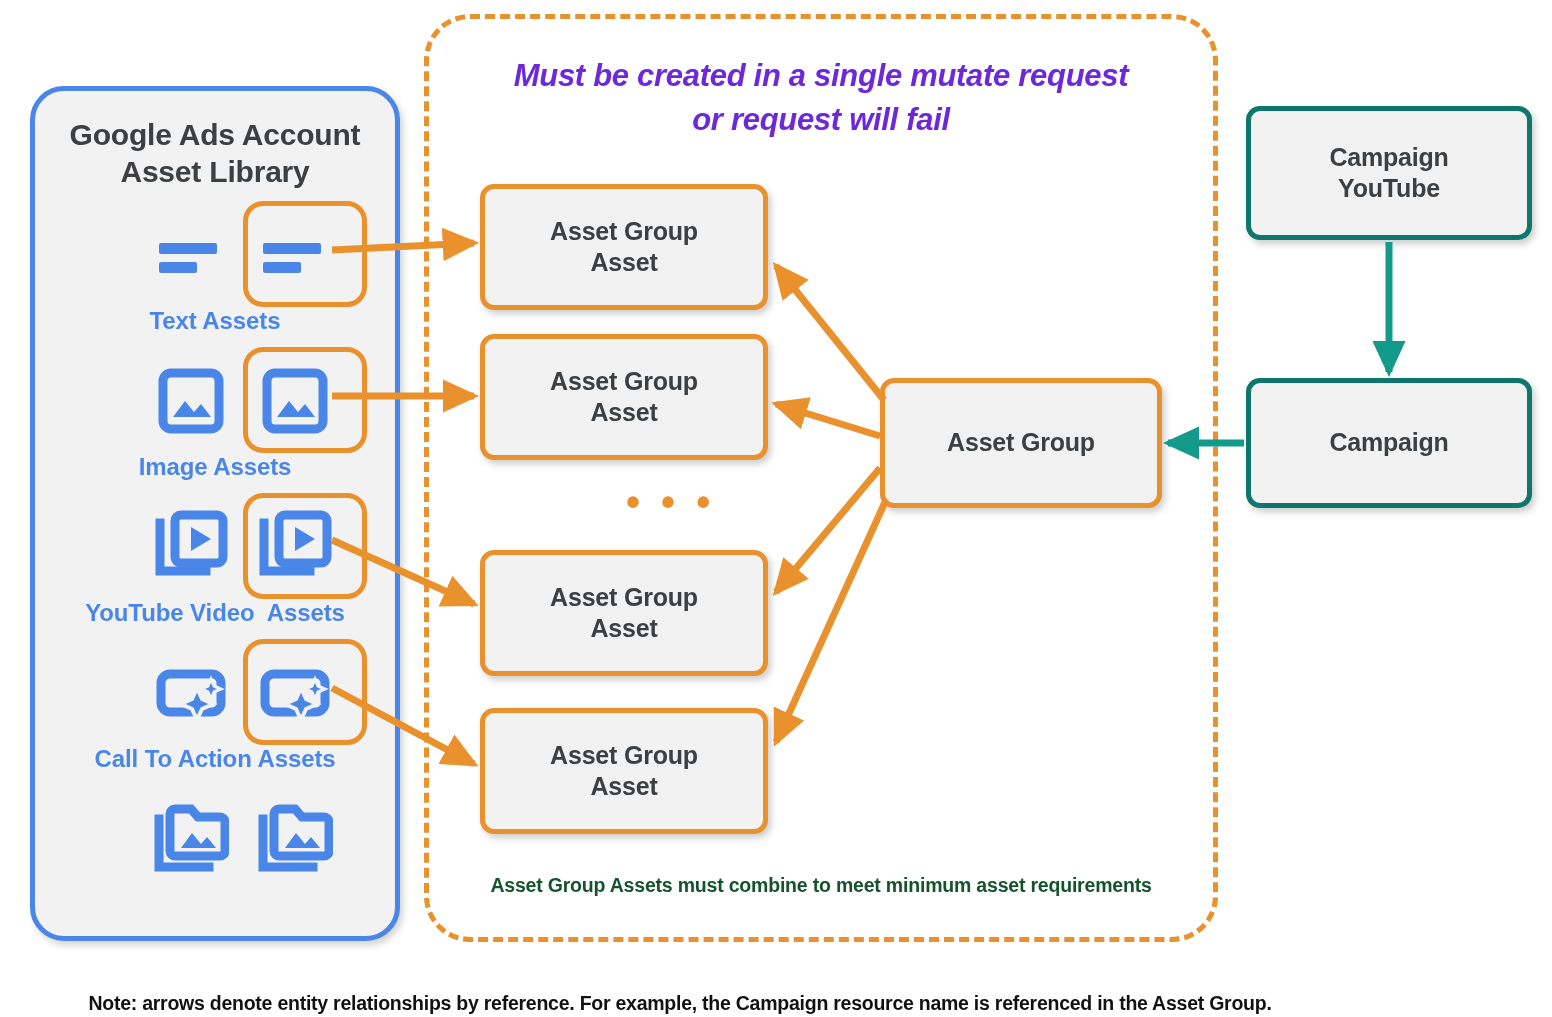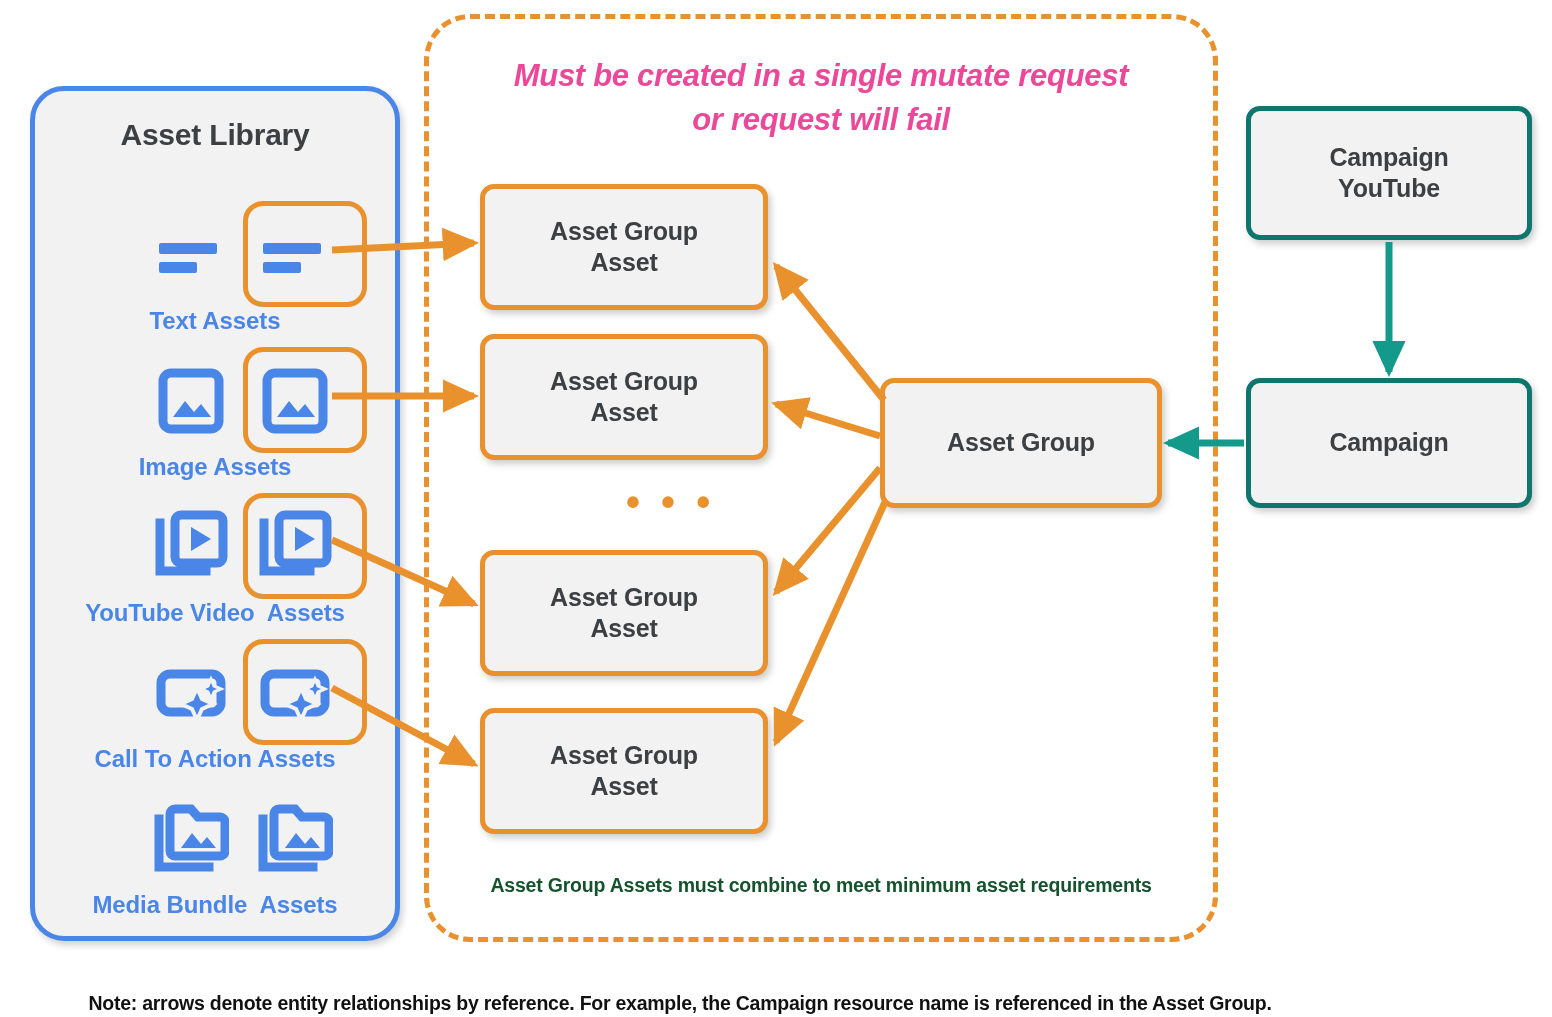--- a/index.html
+++ b/index.html
@@ -36,21 +36,21 @@
   }
 
   
   .mutate-box{
     position:absolute;left:424px;top:14px;width:794px;height:928px;
     border:5px dashed #e8912d;border-radius:46px;box-sizing:border-box;
     background:#ffffff;z-index:1;
   }
   .mutate-title{
     position:absolute;left:424px;top:54px;width:794px;text-align:center;
-    font-size:31px;font-weight:700;font-style:italic;color:#ec4899;line-height:1.42;
+    font-size:31px;font-weight:700;font-style:italic;color:#6d28d9;line-height:1.42;
     z-index:3;letter-spacing:-.3px;
   }
   .mutate-footnote{
     position:absolute;left:424px;top:874px;width:794px;text-align:center;
     font-size:19.5px;font-weight:700;color:#14532d;z-index:3;letter-spacing:-.2px;
   }
 
   
   .node{
     position:absolute;box-sizing:border-box;background:#f2f2f2;
@@ -88,20 +88,21 @@
   <div class="mutate-box"></div>
 
   <div class="mutate-title">
     <div>Must be created in a single mutate request</div>
     <div>or request will fail</div>
   </div>
 
   <div class="library">
 
     <div class="library-title">
+      <div>Google Ads Account</div>
       <div>Asset Library</div>
     </div>
 
     <div class="asset-row" style="top:116px;">
       <div class="icon-pair">
         <div class="ringbox"></div>
         <svg class="ic left" viewBox="0 0 76 76">
           <rect x="6" y="26" width="58" height="11" rx="2" fill="#4a86e8"></rect>
           <rect x="6" y="45" width="38" height="11" rx="2" fill="#4a86e8"></rect>
         </svg>
@@ -168,21 +169,20 @@
           <path d="M6 18 L6 66 L56 66" fill="none" stroke="#4a86e8" stroke-width="9" stroke-linecap="square"></path>
           <path d="M22 8 h16 l7 8 h22 a5 5 0 0 1 5 5 v29 a5 5 0 0 1 -5 5 h-45 a5 5 0 0 1 -5 -5 v-37 a5 5 0 0 1 5 -5 z" fill="none" stroke="#4a86e8" stroke-width="9"></path>
           <path d="M28 47 L39 32 L48 43 L54 36 L63 47 Z" fill="#4a86e8"></path>
         </svg>
         <svg class="ic right" viewBox="0 0 76 76">
           <path d="M6 18 L6 66 L56 66" fill="none" stroke="#4a86e8" stroke-width="9" stroke-linecap="square"></path>
           <path d="M22 8 h16 l7 8 h22 a5 5 0 0 1 5 5 v29 a5 5 0 0 1 -5 5 h-45 a5 5 0 0 1 -5 -5 v-37 a5 5 0 0 1 5 -5 z" fill="none" stroke="#4a86e8" stroke-width="9"></path>
           <path d="M28 47 L39 32 L48 43 L54 36 L63 47 Z" fill="#4a86e8"></path>
         </svg>
       </div>
-      <div class="asset-label">Media Bundle  Assets</div>
     </div>
   </div>
 
   <svg id="wires">
     <defs>
       <marker id="ah-o" viewBox="0 0 10 10" refX="8.6" refY="5" markerWidth="5.2" markerHeight="5.2" orient="auto-start-reverse">
         <path d="M0 0.4 L10 5 L0 9.6 Z" fill="#e8912d"></path>
       </marker>
       <marker id="ah-t" viewBox="0 0 10 10" refX="8.6" refY="5" markerWidth="5.2" markerHeight="5.2" orient="auto-start-reverse">
         <path d="M0 0.4 L10 5 L0 9.6 Z" fill="#149a8a"></path>

